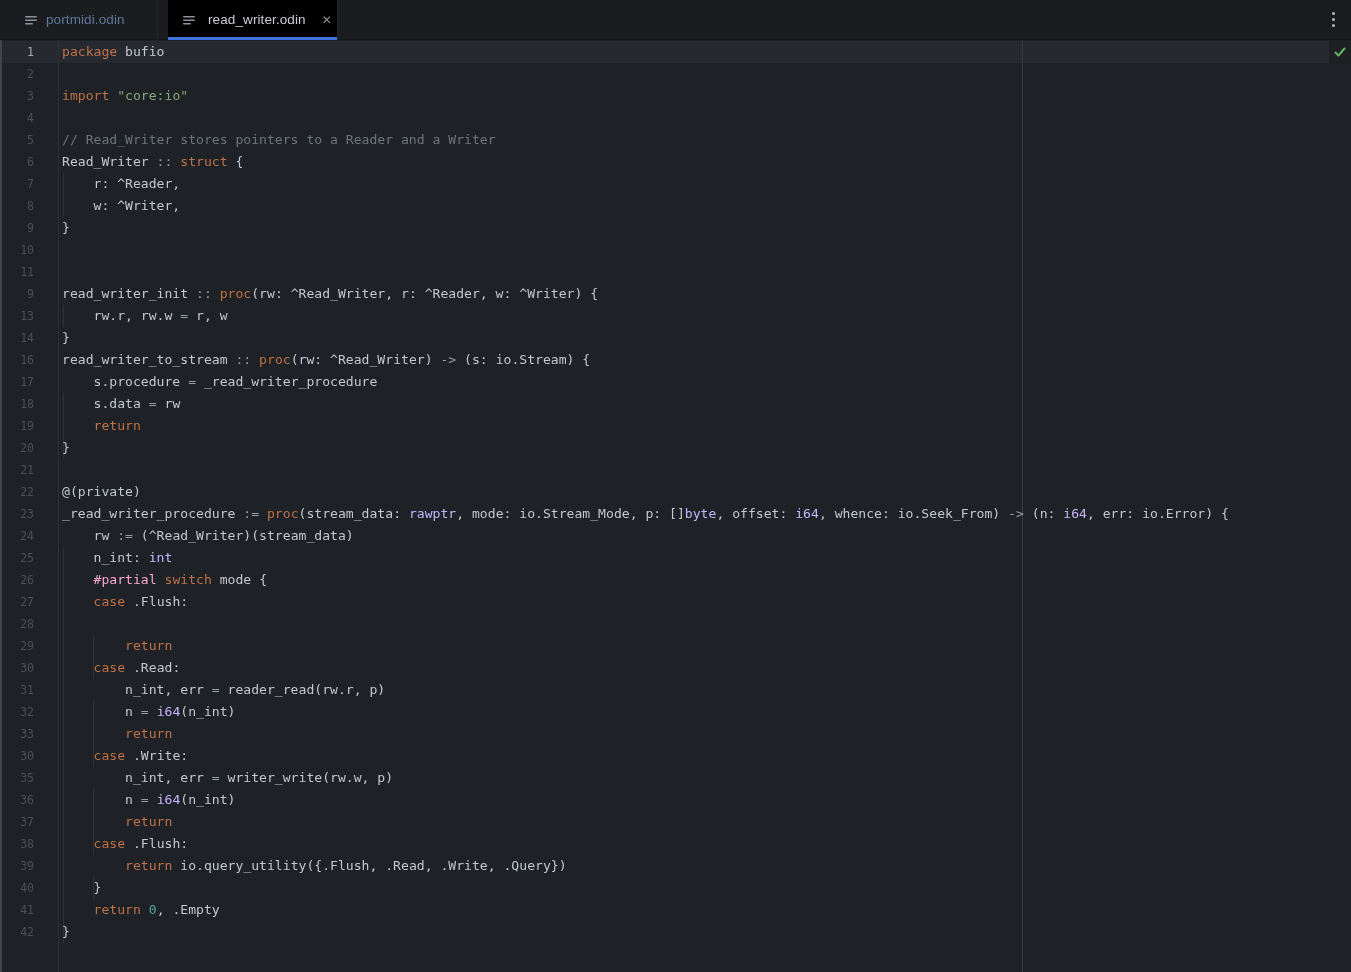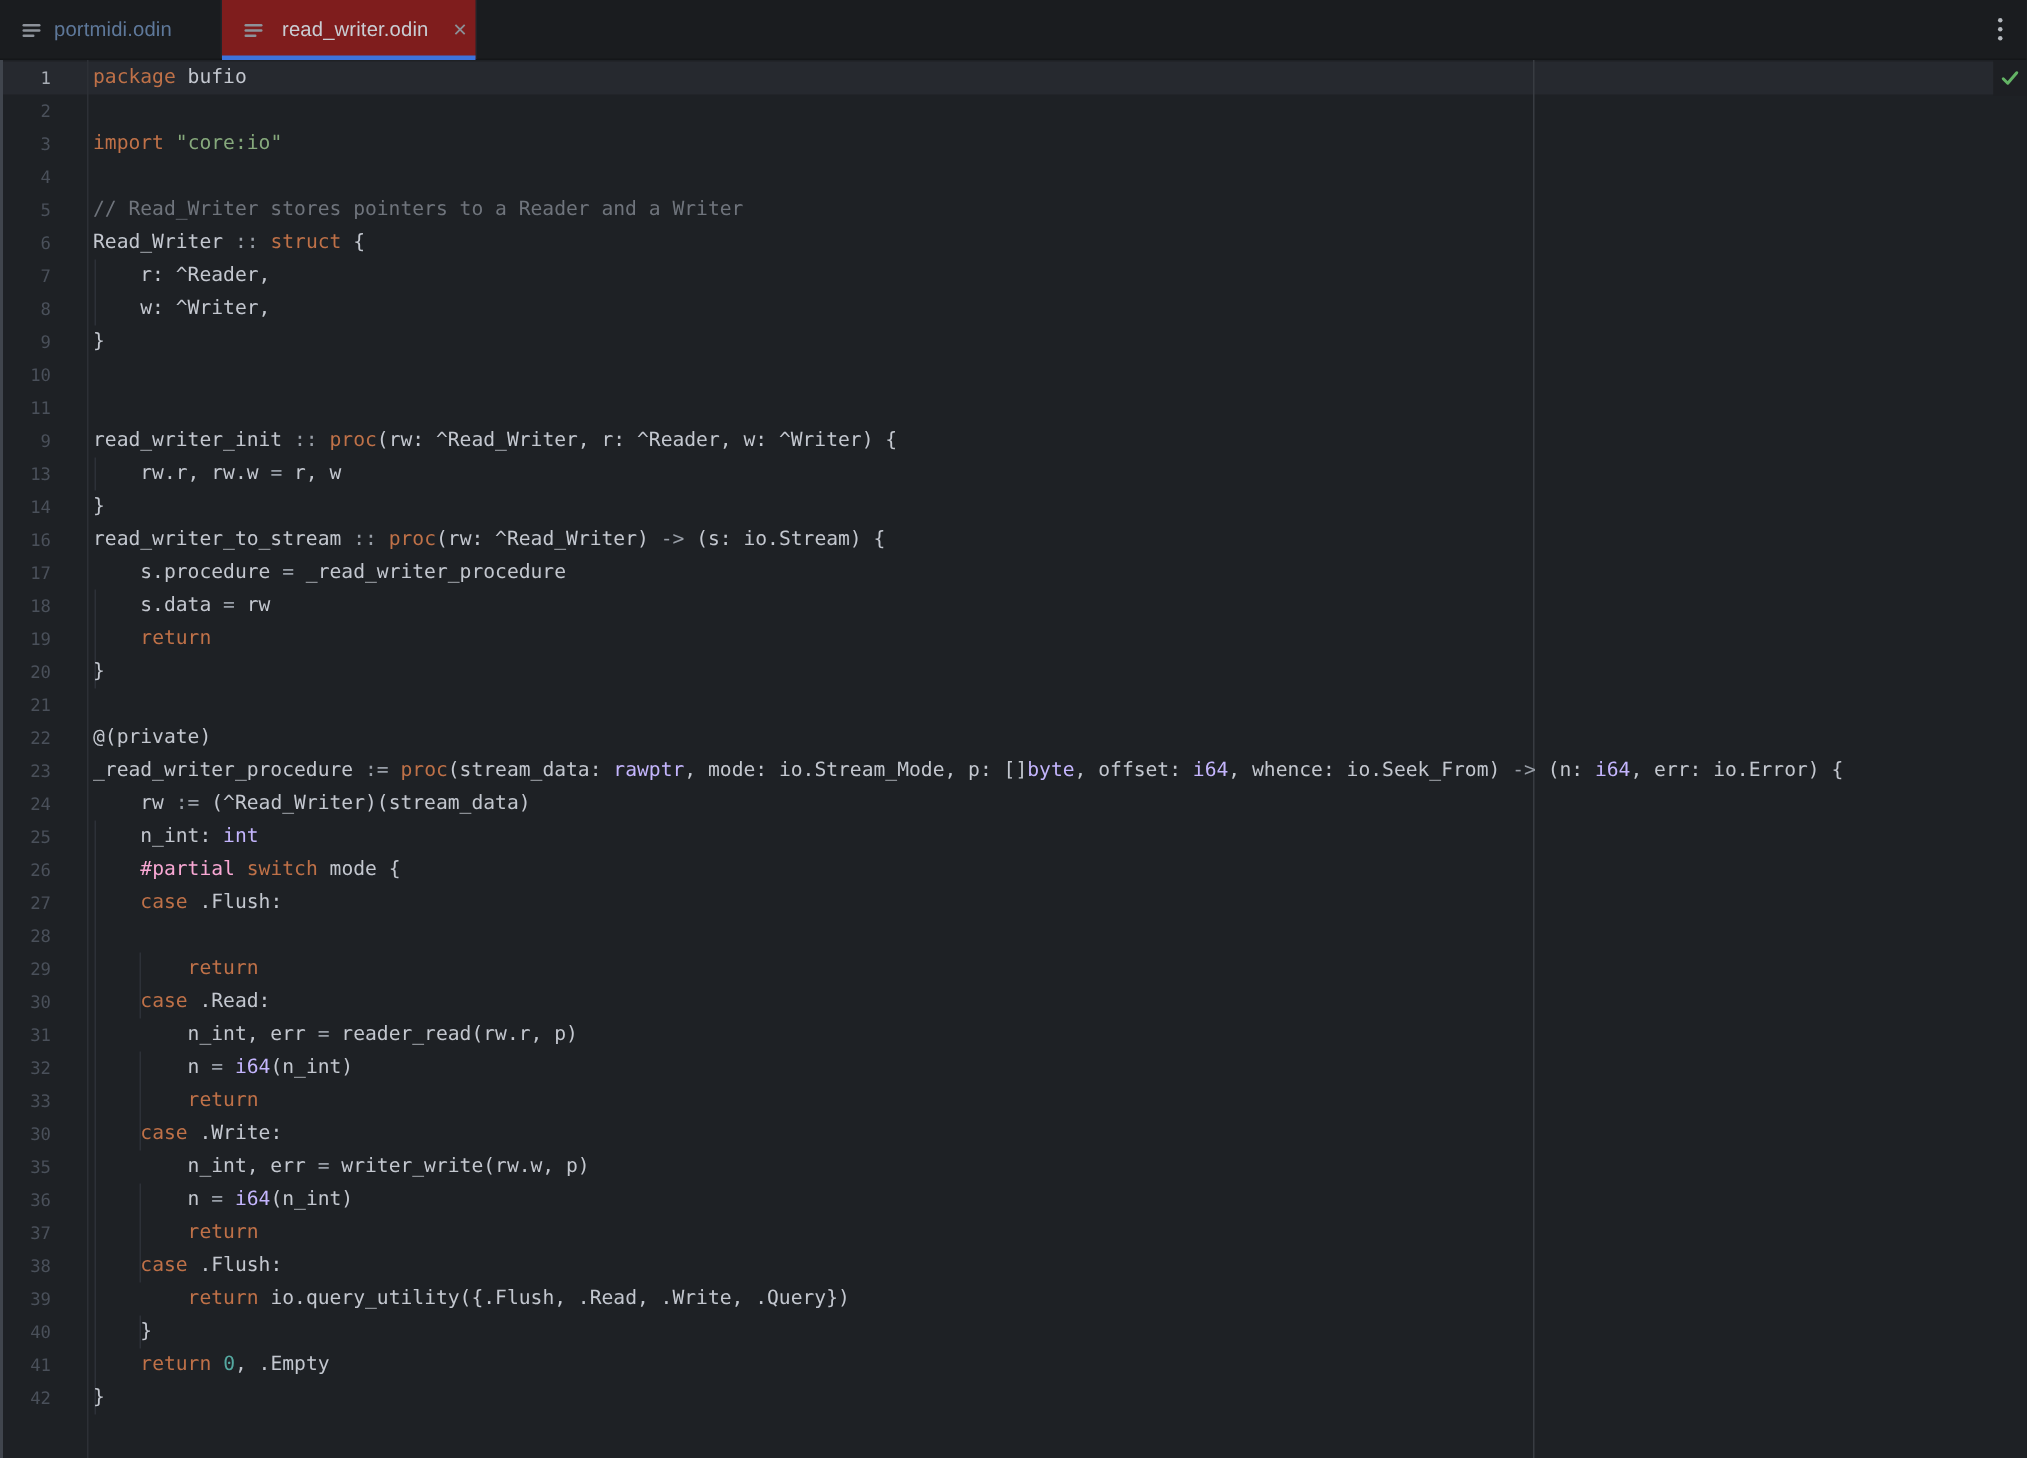--- a/index.html
+++ b/index.html
@@ -8,24 +8,24 @@
 
   
   .tabbar {
     position:relative; width:1351px; height:40px;
     background:#1a1c1f; border-bottom:1px solid #141619;
     display:flex; align-items:stretch;
   }
   .tab {
     position:relative; display:flex; align-items:center;
     padding:0 12px 0 14px; gap:8px;
-    border-right:1px solid #222429; cursor:pointer;
+    border-right:1px solid #222429; cursor:pointer;margin-left:10px;
   }
   .tab.inactive { width:148px; }
-  .tab.active   { width:170px; background:#7f1d1d;gap:12px; }
+  .tab.active   { width:170px; background:#000000;gap:12px; }
   .tab-label { font-size:13.5px; letter-spacing:.1px; white-space:nowrap; }
   .tab.inactive .tab-label { color:#5e789a; }
   .tab.active   .tab-label { color:#c9cdd3; }
   .file-icon { display:flex; flex:none; }
   .tab-close {
     margin-left:2px; font-size:12px; color:#8b9097; line-height:1;
     padding:2px; border-radius:3px;
   }
   .tab-underline {
     position:absolute; left:0; right:0; bottom:-1px; height:3px;

